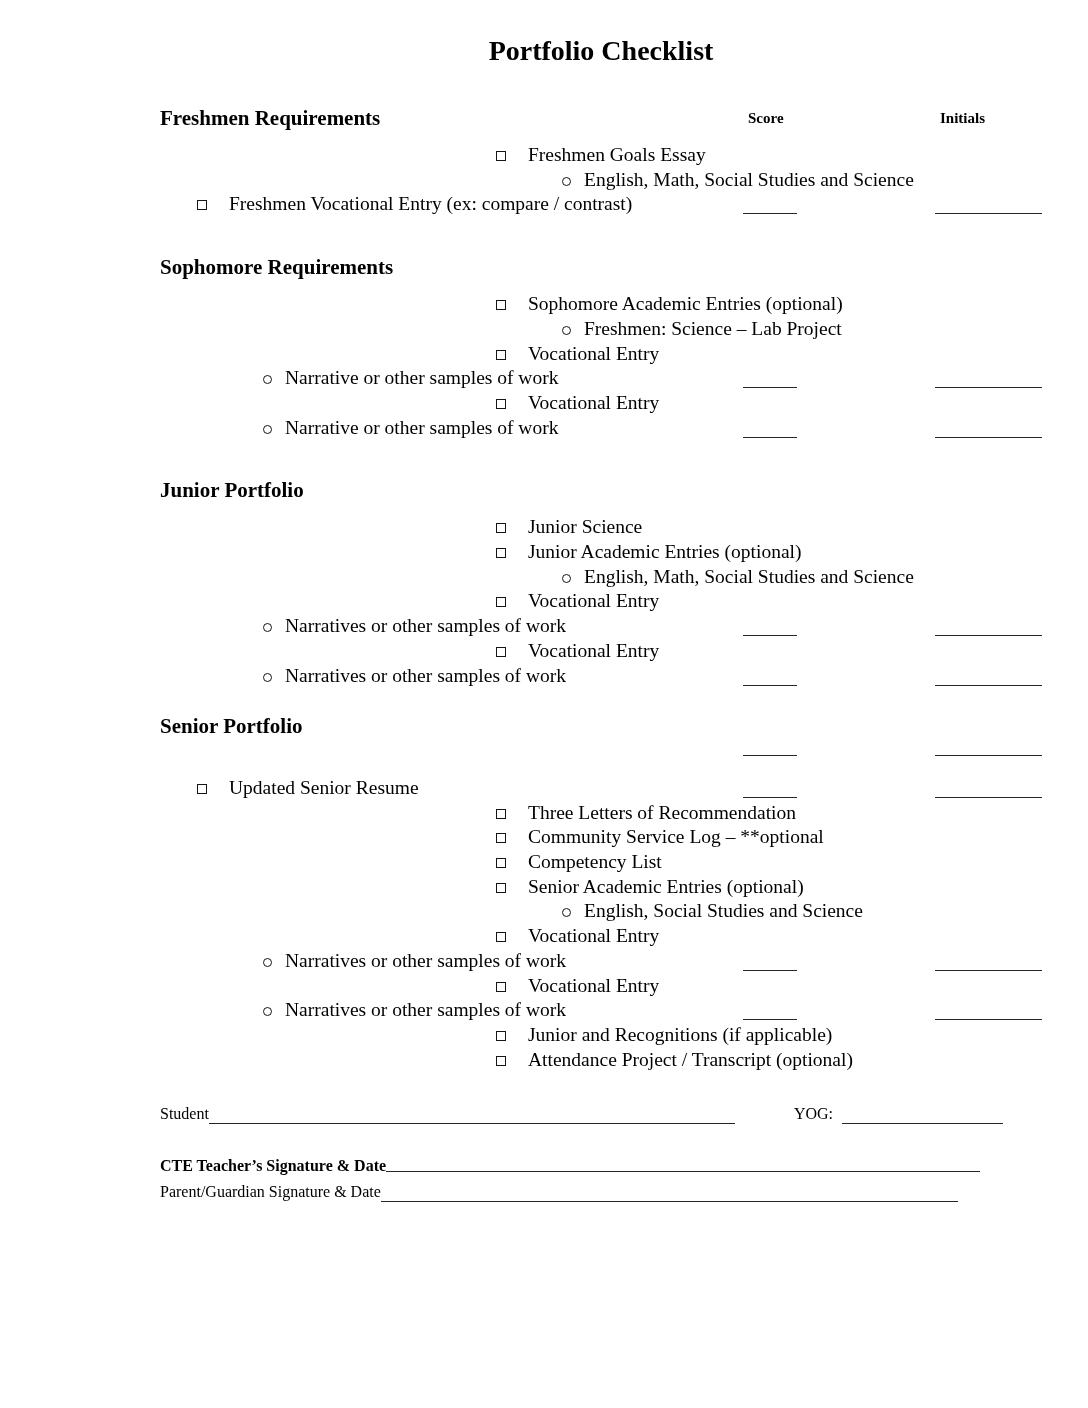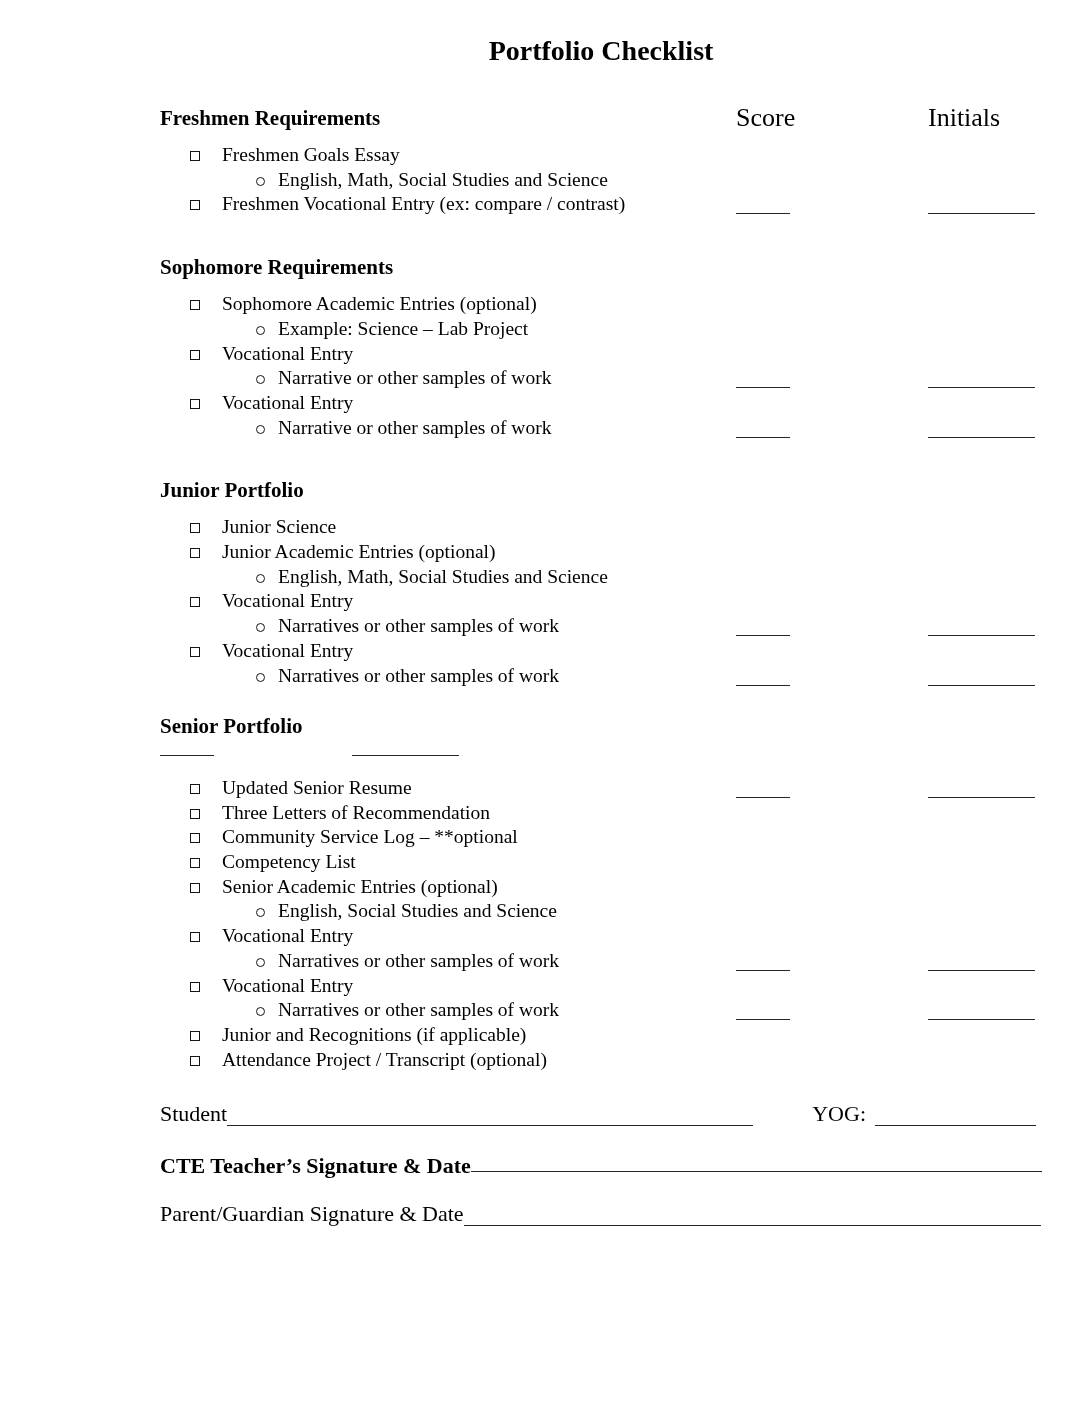--- a/index.html
+++ b/index.html
@@ -7,40 +7,40 @@
   .page{position:relative;width:1088px;height:1408px;background:#fff;overflow:hidden;}
   .content{position:absolute;left:160px;top:0;width:882px;}
 
   .title{margin:0;padding-top:36px;text-align:center;font-size:28px;line-height:30px;font-weight:bold;}
 
   .section{margin-top:37px;}
   .section.first{margin-top:39px;}
   .section.tight{margin-top:25px;}
   .header-row{position:relative;height:26px;}
   .section-heading{margin:0;display:inline;font-size:21px;line-height:26px;font-weight:bold;}
-  .col-head{position:absolute;top:0;font-size:26px;line-height:26px;font-weight:normal;}
+  .col-head{position:absolute;top:0;font-size:15px;line-height:26px;font-weight:bold;margin-left:12px;}
   .col-head.score{left:576px;}
   .col-head.initials{left:768px;}
 
   .items{margin-top:12px;}
-  .item-row{display:flex;align-items:baseline;min-height:24.7px;}
+  .item-row{display:flex;align-items:baseline;min-height:24.7px;justify-content:flex-end;}
   .seg-text{position:relative;width:576px;padding-left:62px;box-sizing:border-box;
             font-size:19.5px;line-height:24.7px;}
   .seg-text.lvl2{padding-left:118px;}
   .bullet-square{position:absolute;left:30px;top:8px;width:8px;height:8px;border:1.6px solid #151515;background:#fff;}
   .bullet-circle{position:absolute;left:96px;top:9px;width:7px;height:7px;border:1.4px solid #151515;border-radius:50%;background:#fff;}
   .line{height:0;border-bottom:1.6px solid #262626;position:relative;top:4px;}
   .seg-score{width:54px;}
   .seg-gap{width:138px;}
   .seg-initials{width:107px;}
 
-  .footer{margin-top:29px;font-size:22px;}
+  .footer{margin-top:29px;font-size:16px;}
   .sig-row{display:flex;align-items:baseline;line-height:26px;}
   .row-cte{margin-top:26px;align-items:center;}
-  .row-parent{margin-top:22px;}
+  .row-parent{}
   .flabel{white-space:pre;}
   .flabel.bold{font-weight:bold;}
   .uline{height:0;border-bottom:1.7px solid #262626;position:relative;top:5px;}
   .ul-student{width:526px;}
   .yog-label{margin-left:59px;}
   .ul-yog{width:161px;margin-left:9px;}
   .ul-cte{width:594px;}
   .ul-parent{width:577px;}
 </style>
 </head>
@@ -69,21 +69,21 @@
             </div>
           </div>
         </div>
         <div class="section">
           <div class="header-row"><h2 class="section-heading">Sophomore Requirements</h2></div>
           <div class="items">
             <div class="item-row">
               <div class="seg-text"><span class="bullet-square"></span><span class="item-label">Sophomore Academic Entries (optional)</span></div>
             </div>
             <div class="item-row">
-              <div class="seg-text lvl2"><span class="bullet-circle"></span><span class="item-label">Example: Science – Lab Project</span></div>
+              <div class="seg-text lvl2"><span class="bullet-circle"></span><span class="item-label">Freshmen: Science – Lab Project</span></div>
             </div>
             <div class="item-row">
               <div class="seg-text"><span class="bullet-square"></span><span class="item-label">Vocational Entry</span></div>
             </div>
             <div class="item-row">
               <div class="seg-text lvl2"><span class="bullet-circle"></span><span class="item-label">Narrative or other samples of work</span></div>
               <div class="seg-score line"></div>
               <div class="seg-gap"></div>
               <div class="seg-initials line"></div>
             </div>

